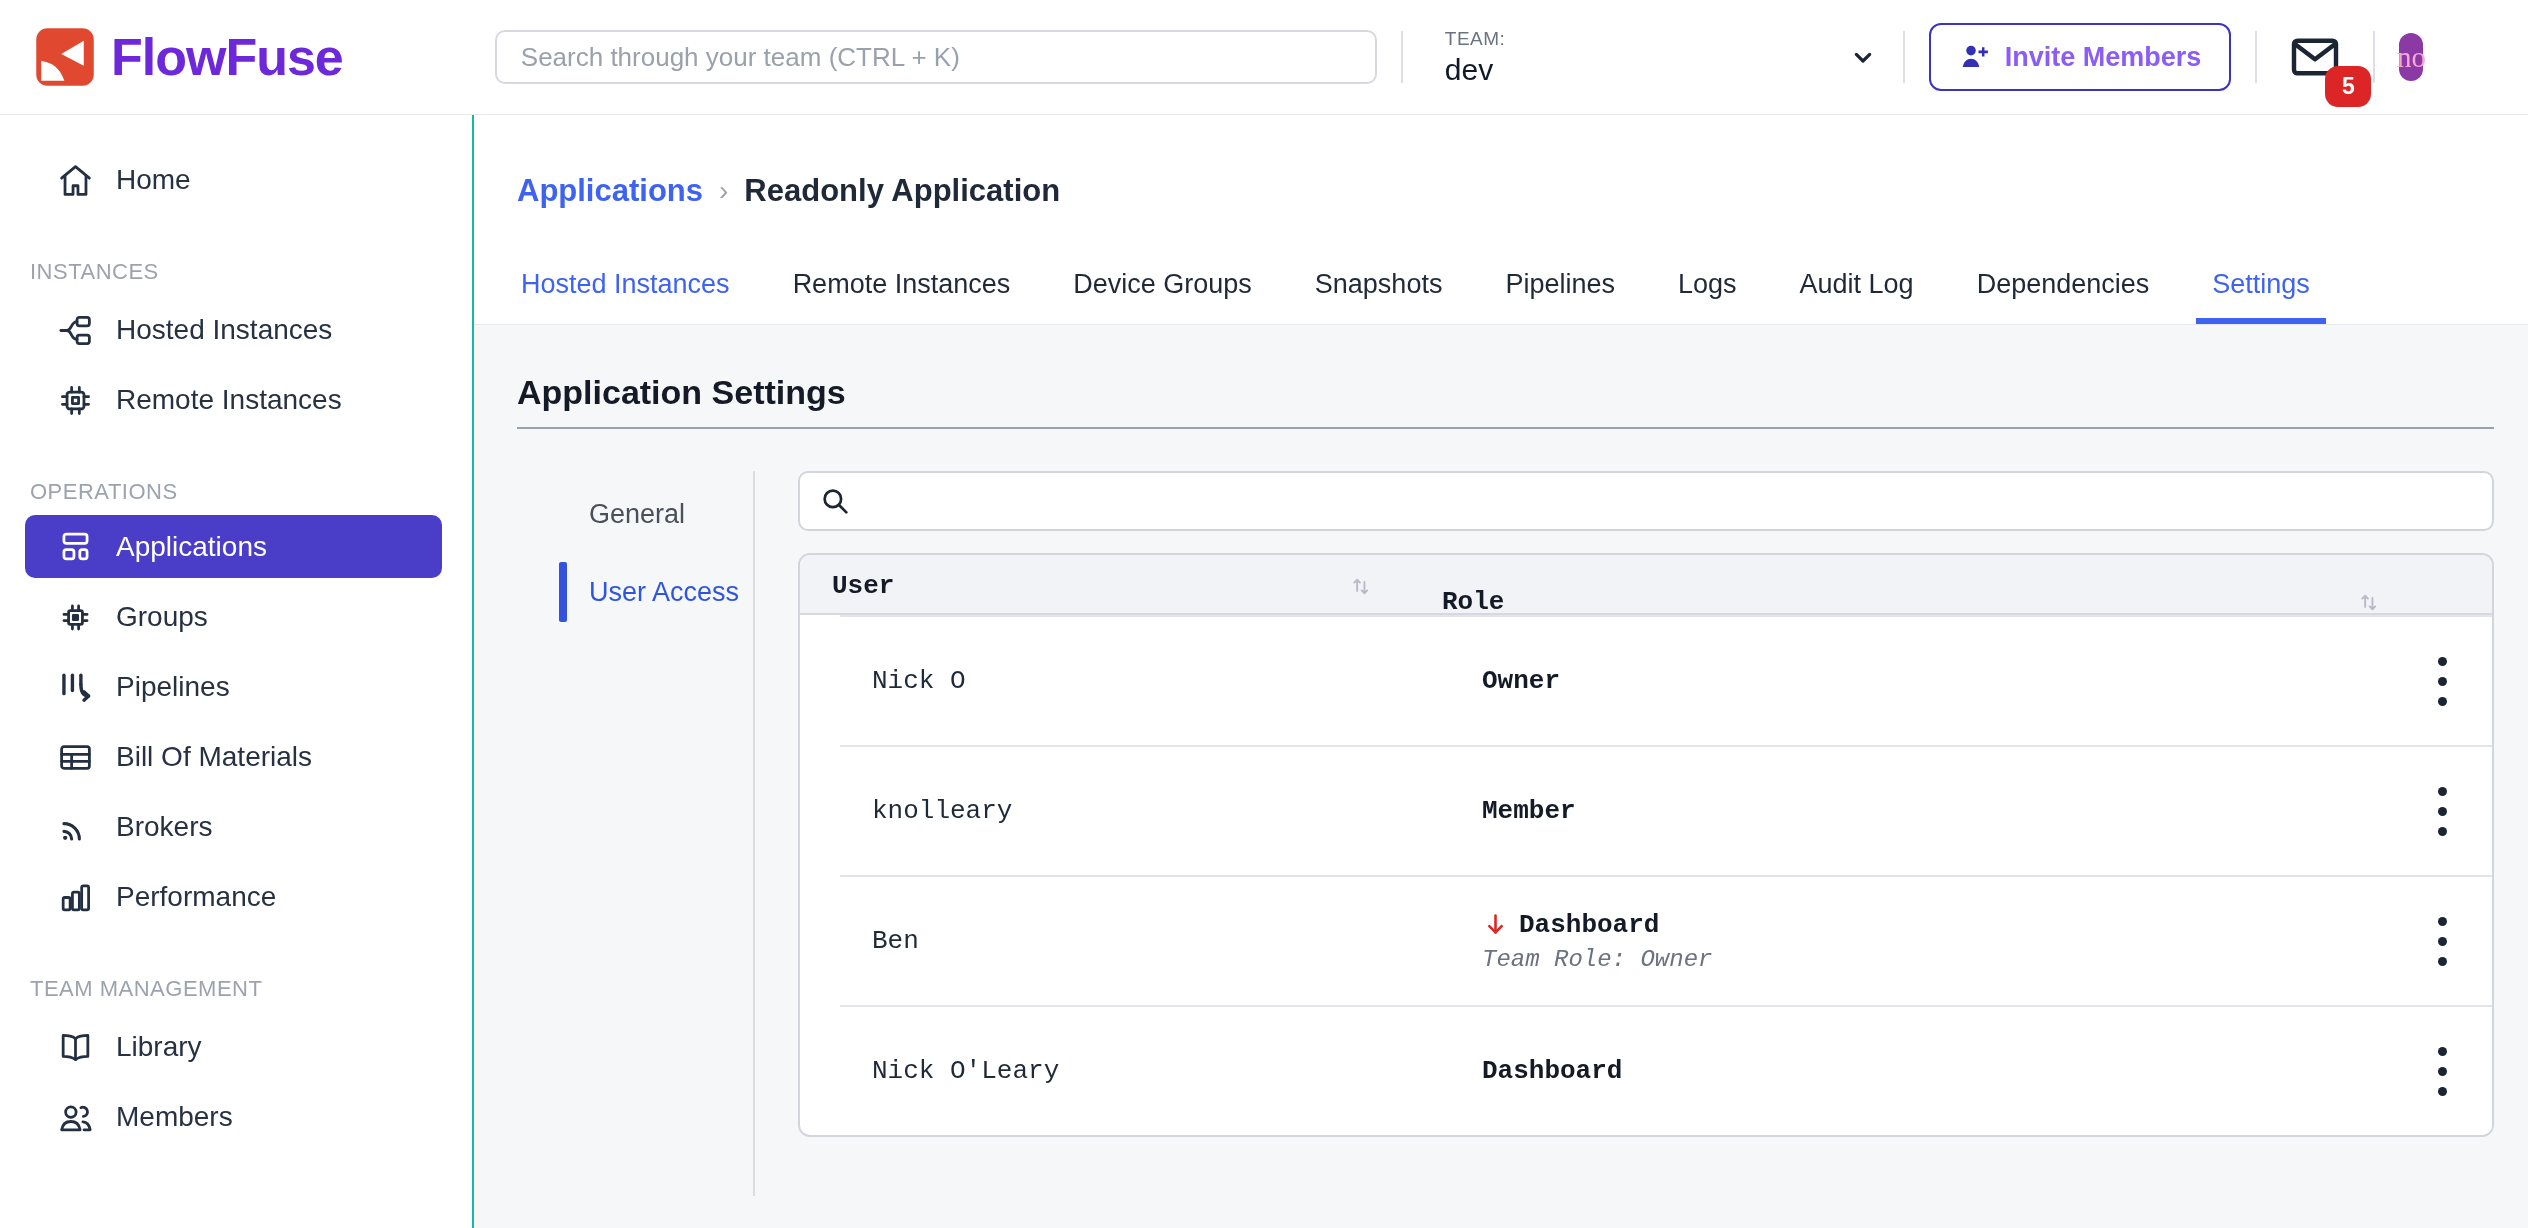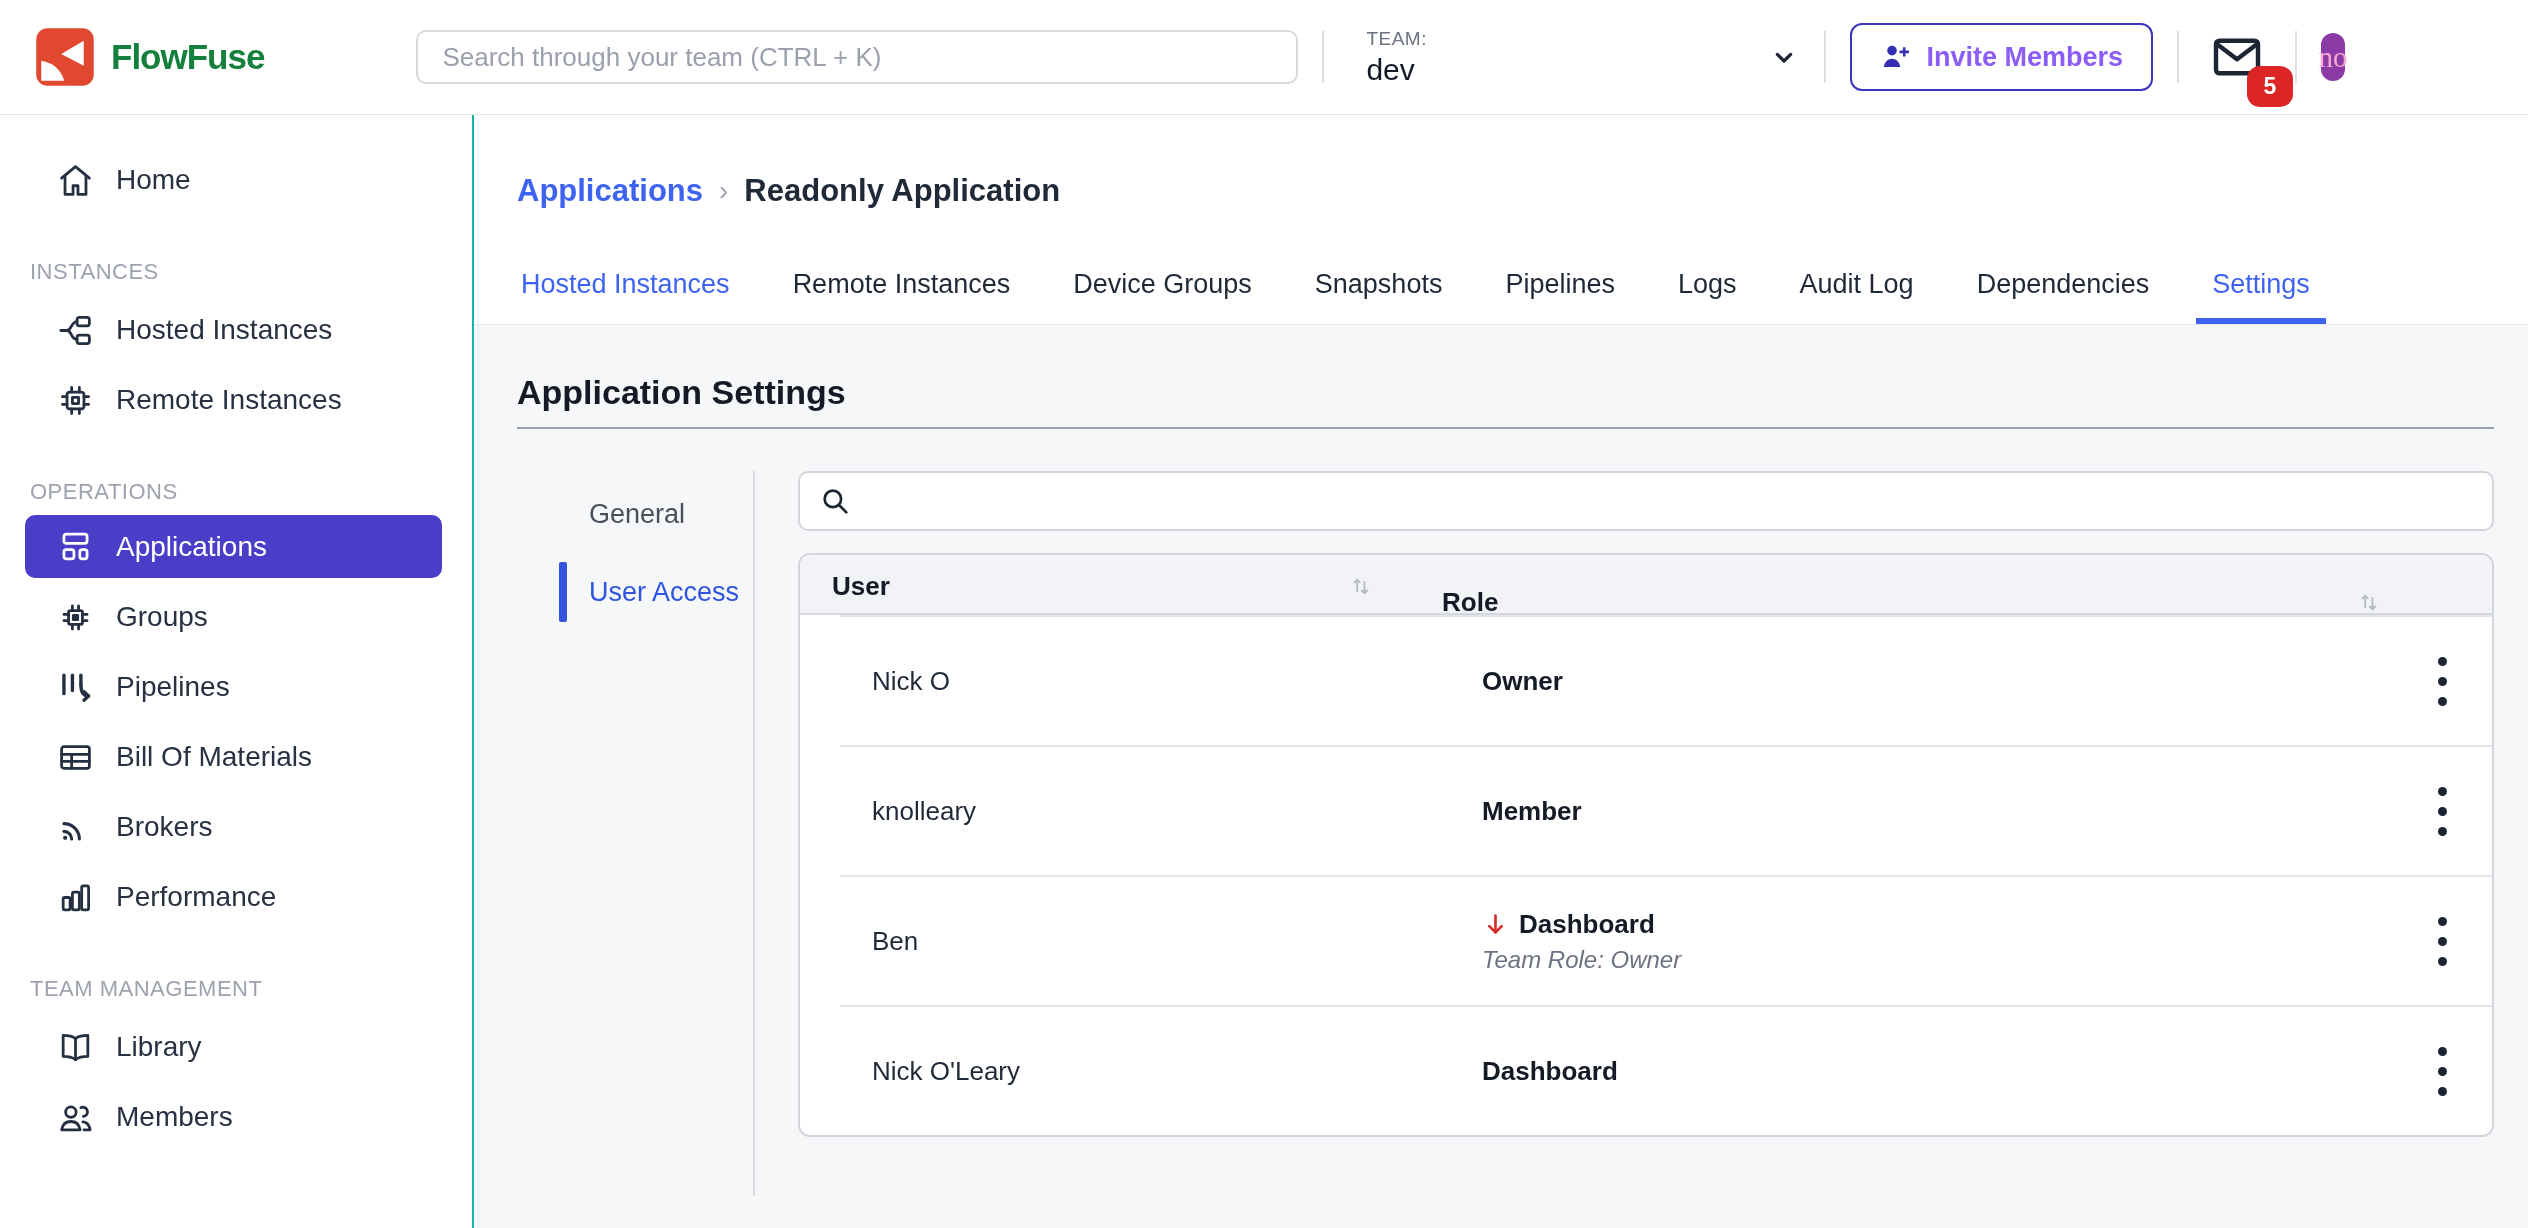--- a/index.html
+++ b/index.html
@@ -6,21 +6,21 @@
   html,body { width:2528px; height:1228px; overflow:hidden; }
   body { font-family:"Liberation Sans", sans-serif; background:#f6f7f9; color:#1f2937; }
   svg { display:block; }
 
   
   .topbar {
     height:115px; background:#ffffff; display:flex; align-items:center;
     padding:0 44px 0 35px; border-bottom:1px solid #e5e7eb; position:relative; z-index:5;
   }
   .logo { display:flex; align-items:center; gap:16px; cursor:pointer; }
-  .logo-word { font-size:35px; font-weight:700; color:#15803d; letter-spacing:-1px;text-align:right; }
+  .logo-word { font-size:52px; font-weight:700; color:#6d28d9; letter-spacing:-1px;text-align:right; }
   .global-search {
     width:882px; height:54px; margin-left:152px; border:2px solid #d6dade; border-radius:10px;
     font-size:26px; padding:0 24px; color:#374151; outline:none; background:#fff;
   }
   .global-search::placeholder { color:#9aa1ad; }
   .vdiv { width:2px; height:52px; background:#dcdfe4; margin:0 24px; flex:0 0 auto; }
   .team-select { width:452px; display:flex; align-items:center; justify-content:space-between; cursor:pointer; padding-left:18px; }
   .team-label { font-size:19px; color:#6b7280; letter-spacing:.5px; }
   .team-name { font-size:30px; color:#111827; margin-top:3px; }
   .invite-btn {
@@ -85,21 +85,21 @@
     background:#3353df; border-radius:2px;
   }
 
   .access-col { flex:1; padding-left:43px; min-width:0; }
   .table-search {
     height:60px; background:#fff; border:2px solid #d2d6dc; border-radius:10px;
     display:flex; align-items:center; gap:16px; padding:0 18px; margin-bottom:22px;
   }
   .table-search input { flex:1; border:none; outline:none; font-size:26px; color:#374151; background:transparent; height:100%; font-family:"Liberation Sans", sans-serif; }
 
-  .user-table { background:#fff; border:2px solid #d2d6dc; border-radius:12px; overflow:hidden; }
+  .user-table { background:#fff; border:2px solid #d2d6dc; border-radius:12px; overflow:hidden;font-family:Liberation Mono, monospace; }
   .t-head {
     display:grid; grid-template-columns:618px 1fr 100px; align-items:center;
     height:60px; background:#f2f3f6; border-bottom:2px solid #d5d8de;
     font-size:26px; font-weight:700; color:#151b26;
   }
   .th-cell { display:flex; align-items:center; justify-content:space-between; }
   .th-user { padding:0 44px 0 32px; }
   .th-role { padding:0 10px 0 24px;margin-top:32px; }
   .sort-ico { color:#b6bcc6; }
   .t-row {

